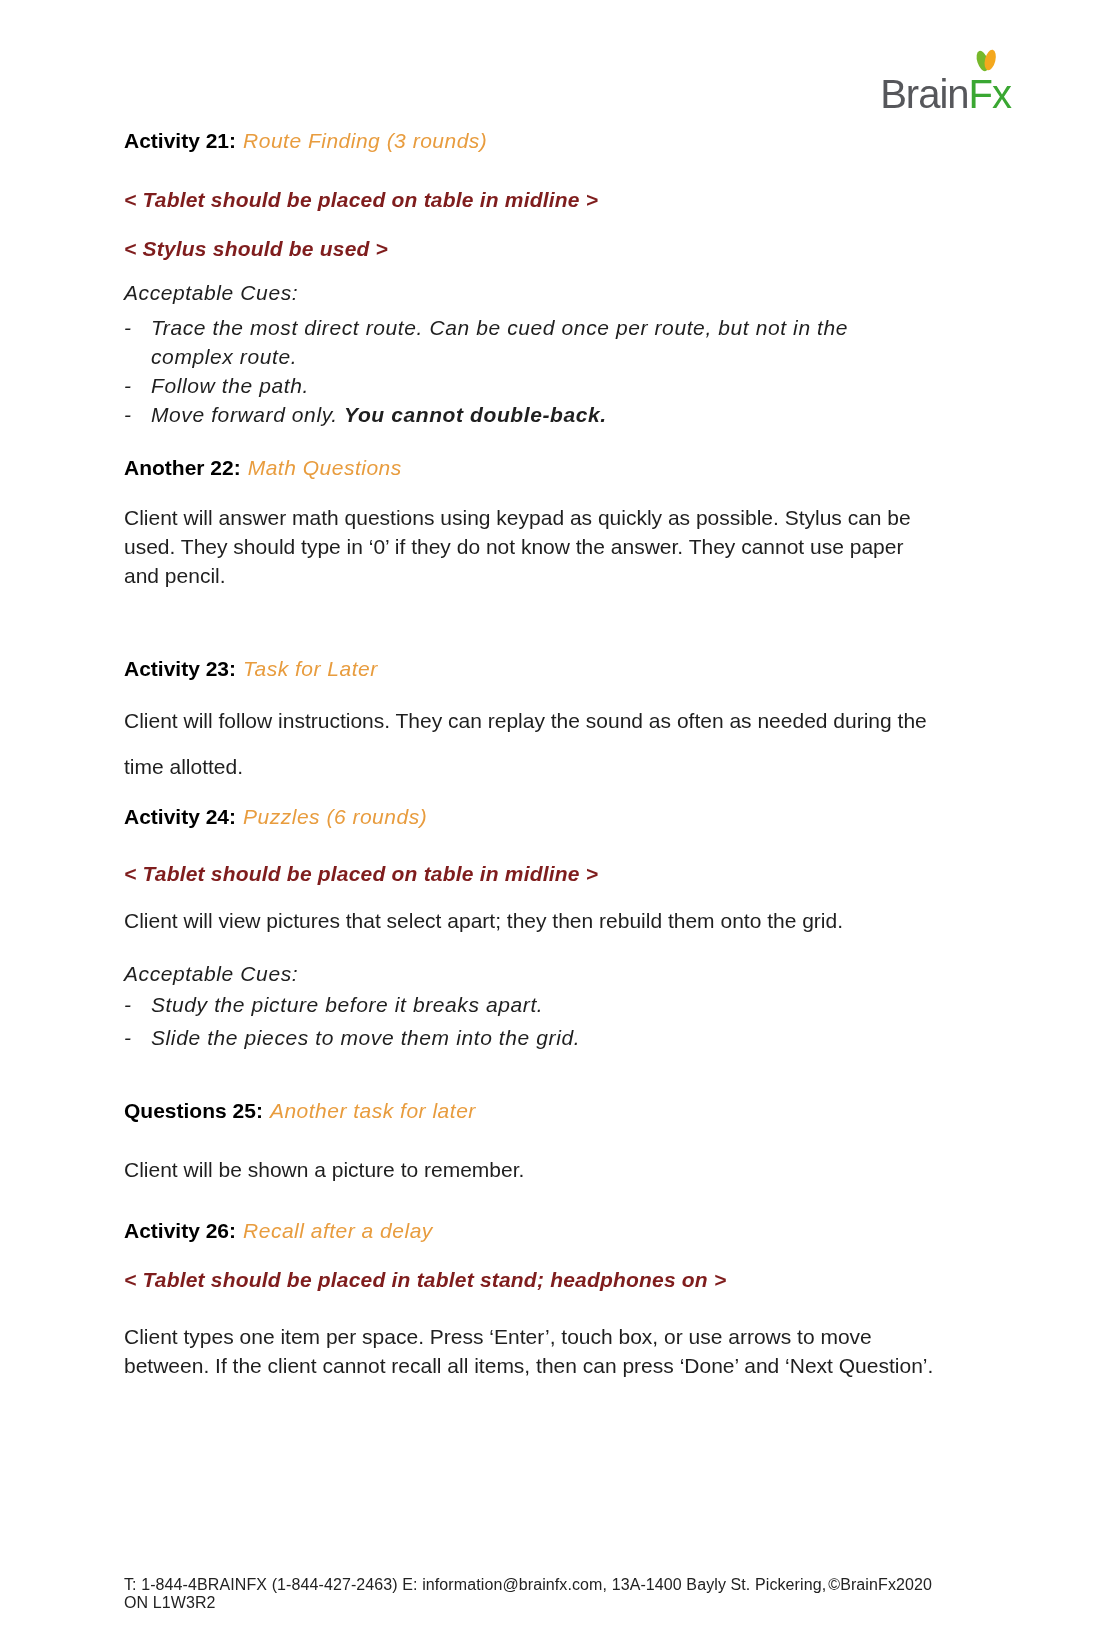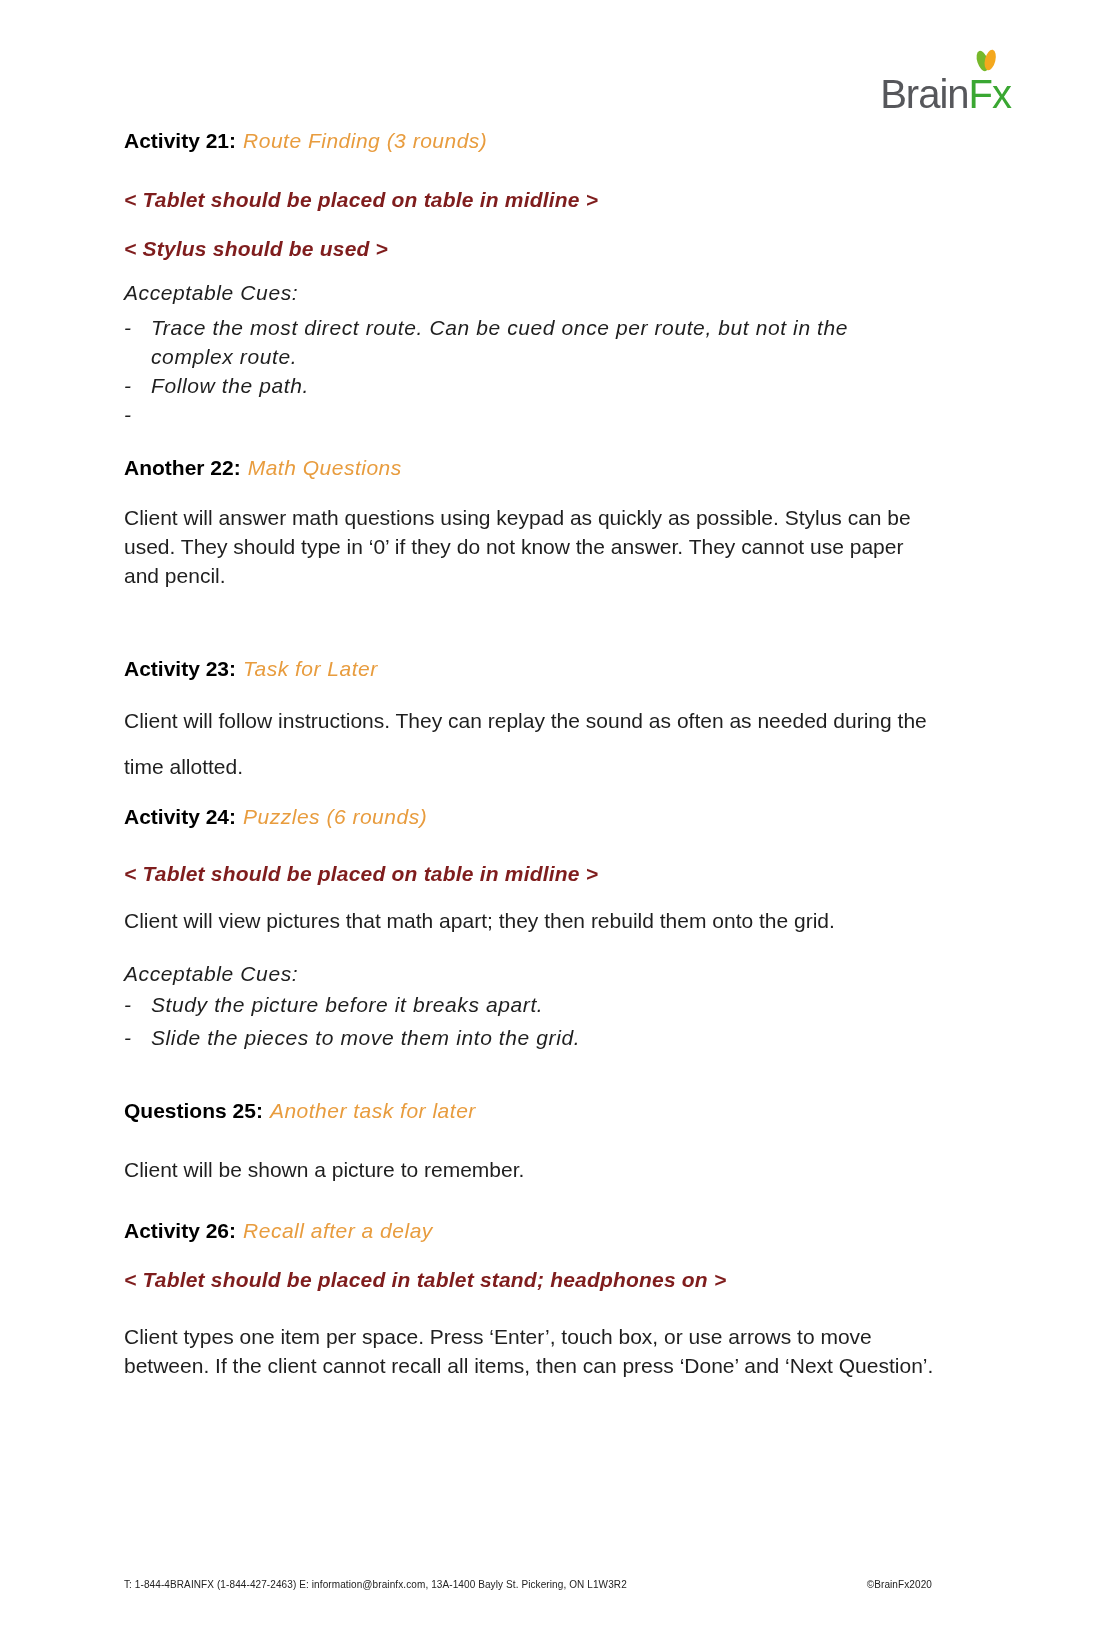--- a/index.html
+++ b/index.html
@@ -39,21 +39,21 @@
   .mt2{margin-top:2px!important}.mt6{margin-top:6px!important}.mt12{margin-top:12px!important}
   .mt15{margin-top:15px!important}.mt18{margin-top:18px!important}.mt20{margin-top:20px!important}
   .mt21{margin-top:21px!important}.mt22{margin-top:22px!important}.mt24{margin-top:24px!important}
   .mt28{margin-top:28px!important}.mt30{margin-top:30px!important}.mt32{margin-top:32px!important}
   .mt44{margin-top:44px!important}.mt64{margin-top:64px!important}
 
   
   .footer {
     position:absolute; left:124px; top:1576px; width:808px;
     display:flex; justify-content:space-between; align-items:baseline;
-    font-size:10px; line-height:18px; color:#222222; letter-spacing:0.1px;
+    font-size:16px; line-height:18px; color:#222222; letter-spacing:0.1px;
   }
 </style>
 </head>
 <body>
 
 <div class="page">
 
   <div class="logo">
     <span class="leaf">
       <svg width="24" height="28" viewBox="0 0 24 28" xmlns="http://www.w3.org/2000/svg">
@@ -81,38 +81,39 @@
       <li class="cue">
         <span class="dash">-</span>
         <span>Trace the most direct route. Can be cued once per route, but not in the complex route.</span>
       </li>
       <li class="cue">
         <span class="dash">-</span>
         <span>Follow the path.</span>
       </li>
       <li class="cue">
         <span class="dash">-</span>
+        <span><span>Move forward only. </span><span class="cue-bold">You cannot double-back.</span></span>
       </li>
     </ul>
 
     <div class="block activity-heading mt24">
       <span>Another 22:</span><span class="activity-title">Math Questions</span>
     </div>
     <p class="body-text mt21">Client will answer math questions using keypad as quickly as possible. Stylus can be used. They should type in ‘0’ if they do not know the answer. They cannot use paper and pencil.</p>
 
     <div class="block activity-heading mt64">
       <span>Activity 23:</span><span class="activity-title">Task for Later</span>
     </div>
     <p class="body-text wide-leading mt15">Client will follow instructions. They can replay the sound as often as needed during the time allotted.</p>
 
     <div class="block activity-heading mt12">
       <span>Activity 24:</span><span class="activity-title">Puzzles (6 rounds)</span>
     </div>
     <p class="setup mt28">&lt; Tablet should be placed on table in midline &gt;</p>
-    <p class="body-text mt18">Client will view pictures that math apart; they then rebuild them onto the grid.</p>
+    <p class="body-text mt18">Client will view pictures that select apart; they then rebuild them onto the grid.</p>
 
     <p class="cues-heading mt24">Acceptable Cues:</p>
     <ul class="cue-list mt2">
       <li class="cue">
         <span class="dash">-</span>
         <span>Study the picture before it breaks apart.</span>
       </li>
       <li class="cue" style="margin-top:4px">
         <span class="dash">-</span>
         <span>Slide the pieces to move them into the grid.</span>

